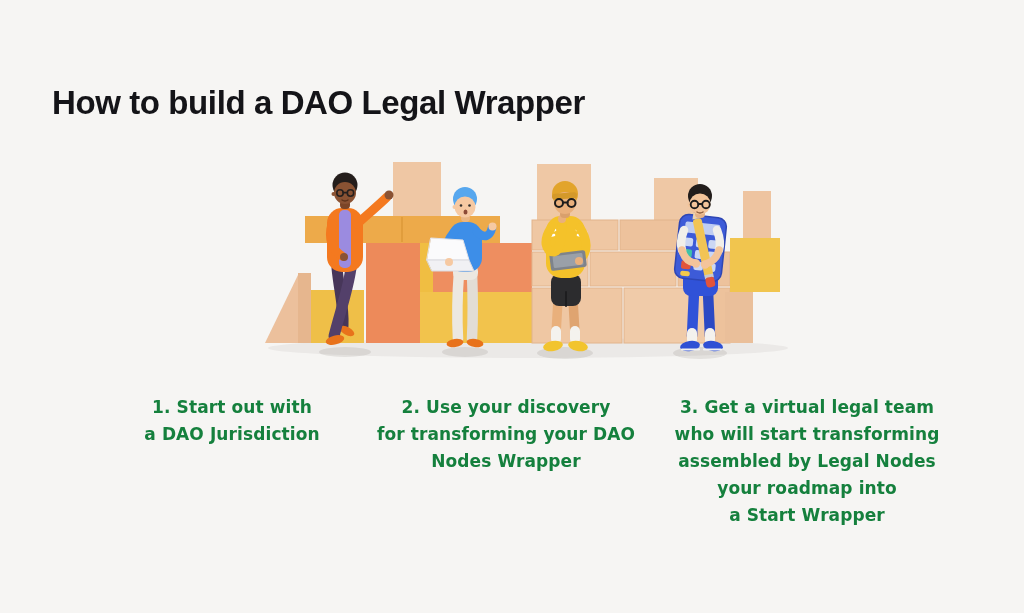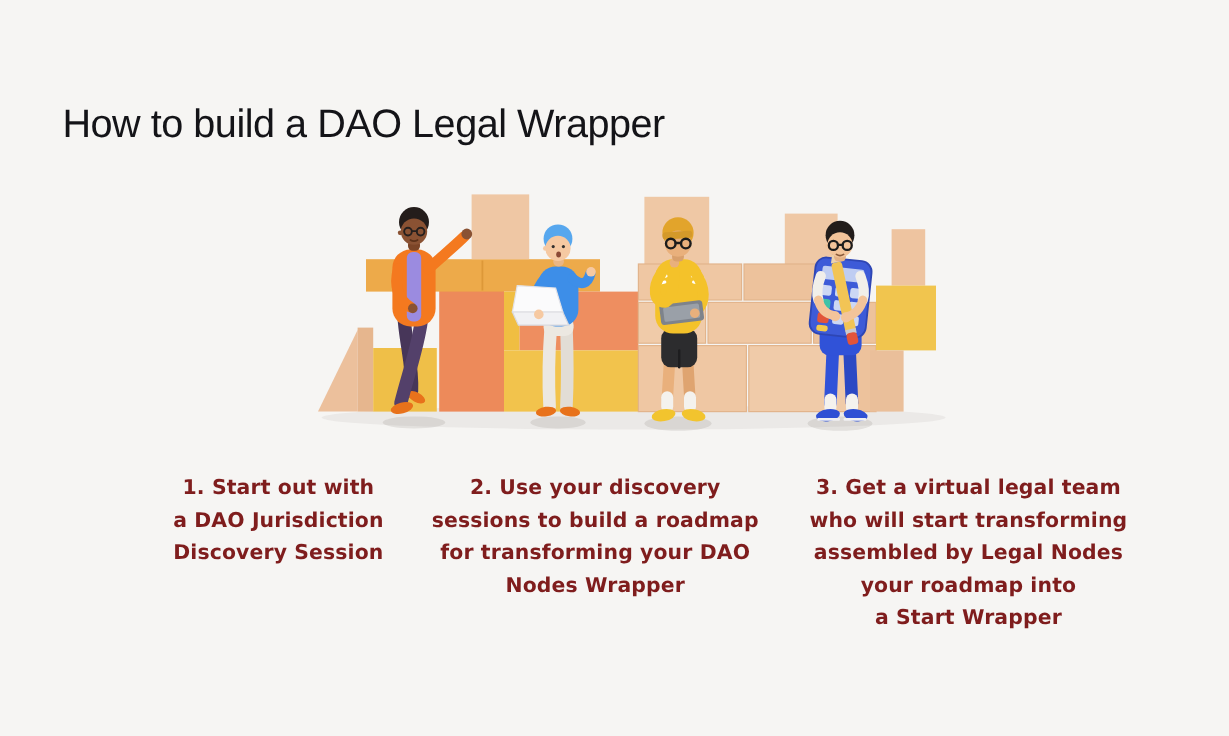--- a/index.html
+++ b/index.html
@@ -5,37 +5,37 @@
   html,body{margin:0;padding:0;}
   body{
     width:1024px;height:613px;
     background:#f6f5f3;
     font-family:"Liberation Sans",sans-serif;
     position:relative;overflow:hidden;
   }
   .canvas{position:absolute;inset:0;}
   .page-title{
     position:absolute;left:52px;top:84px;
-    font-size:33px;line-height:38px;font-weight:400;
+    font-size:33px;line-height:38px;font-weight:700;
     letter-spacing:-0.4px;color:#141418;margin:0;
     font-family:"Liberation Sans",sans-serif;
   }
   .illustration{
     position:absolute;left:256px;top:140px;width:540px;height:240px;
   }
   .step{
     position:absolute;top:394px;
-    text-align:center;color:#7f1d1d;
+    text-align:center;color:#15803d;
     font-family:"DejaVu Sans","Liberation Sans",sans-serif;
     font-weight:700;font-size:17px;line-height:27px;
     letter-spacing:0.1px;
   }
   .step div{white-space:nowrap;}
   .step-1{left:112px;width:240px;}
-  .step-2{left:350px;width:292px;}
+  .step-2{left:360px;width:292px;}
   .step-3{left:660px;width:294px;}
 </style>
 </head>
 <body>
 
 <div class="canvas">
 
   <h1 class="page-title">How to build a DAO Legal Wrapper</h1>
 
   <svg class="illustration" viewBox="0 0 540 240" xmlns="http://www.w3.org/2000/svg">
@@ -206,25 +206,23 @@
         <line x1="442.3" y1="64" x2="446.2" y2="64"></line>
       </g>
       <path d="M441,72 q3,2 6,0" stroke="#8a5a3a" stroke-width="1.4" fill="none"></path>
     </g>
   </svg>
 
   <div class="steps-row">
     <div class="step step-1">
         <div>1. Start out with</div>
         <div>a DAO Jurisdiction</div>
-        <div>Discovery Session</div>
       </div>
     <div class="step step-2">
         <div>2. Use your discovery</div>
-        <div>sessions to build a roadmap</div>
         <div>for transforming your DAO</div>
         <div>Nodes Wrapper</div>
       </div>
     <div class="step step-3">
         <div>3. Get a virtual legal team</div>
         <div>who will start transforming</div>
         <div>assembled by Legal Nodes</div>
         <div>your roadmap into</div>
         <div>a Start Wrapper</div>
       </div>

